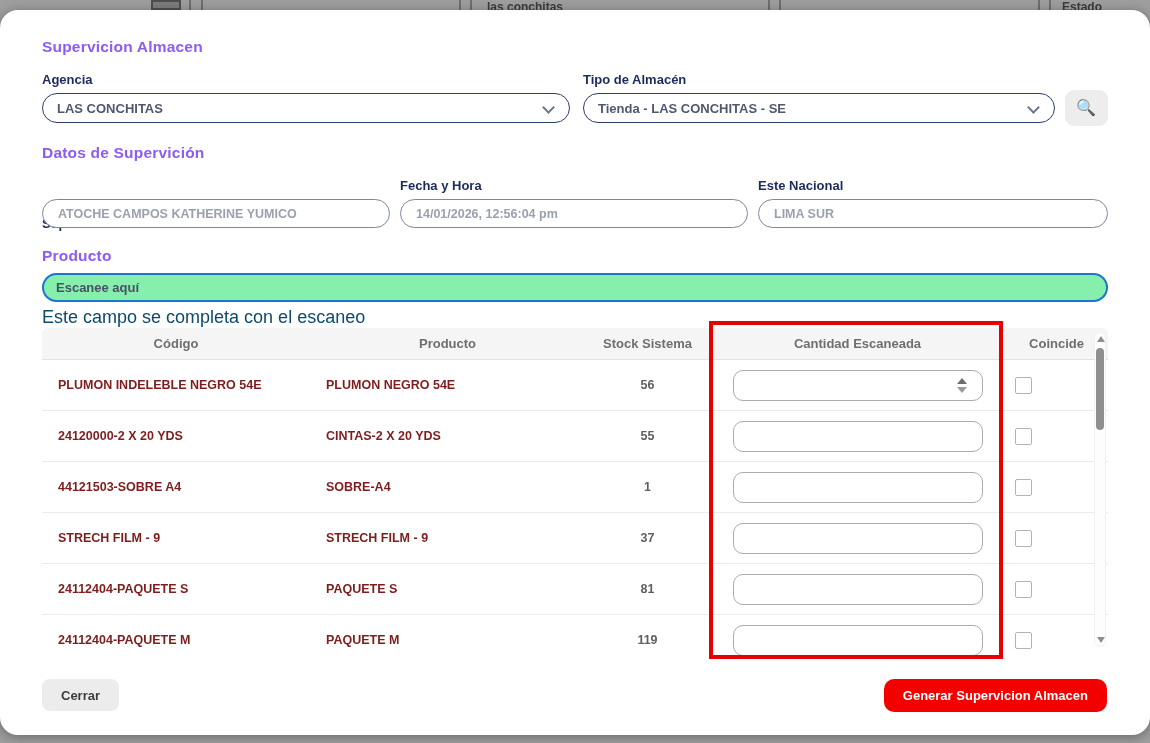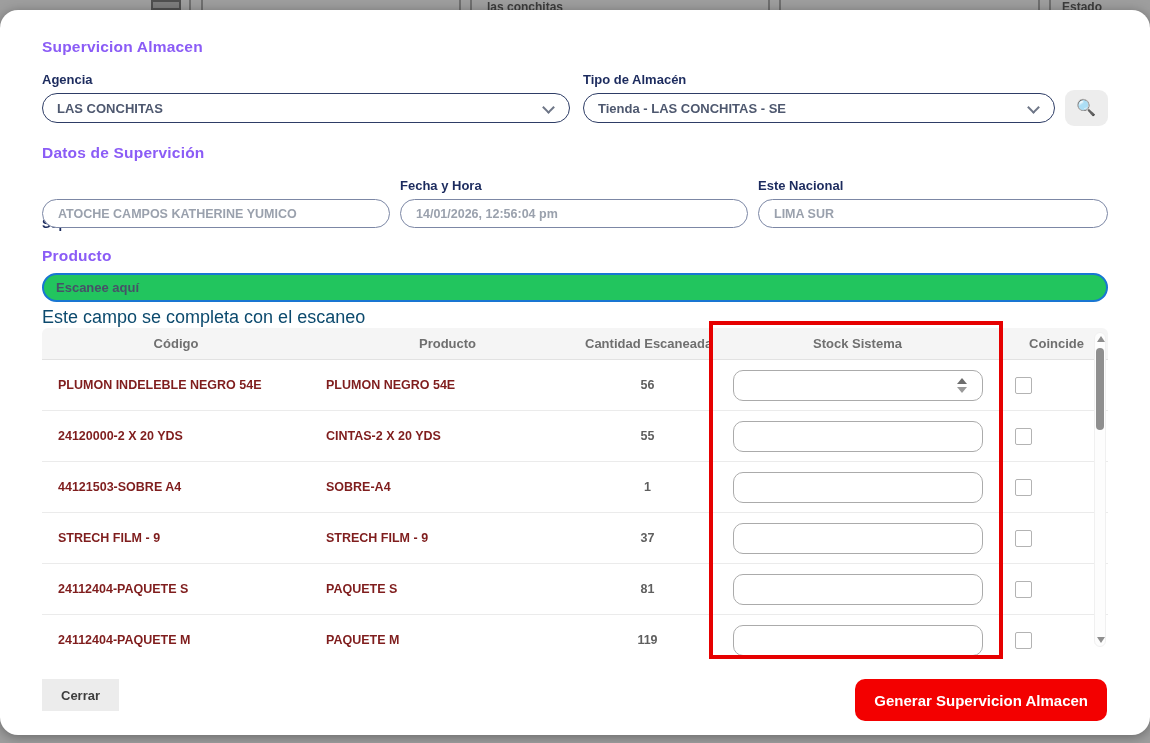--- a/index.html
+++ b/index.html
@@ -67,21 +67,21 @@
   
   .ro-input {
     position: absolute; height: 29px; border: 1.2px solid #7c87a5; border-radius: 15px;
     background: #fff; color: #9aa1ad; font-size: 12.5px; font-weight: 700;
     padding: 0 15px; font-family: "Liberation Sans", sans-serif; outline: none;
   }
 
   
   .scan-input {
     position: absolute; left: 42px; top: 263px; width: 1066px; height: 29px;
-    border: 2px solid #1976d2; border-radius: 15px; background: #22c55e;
+    border: 2px solid #1976d2; border-radius: 15px; background: #86efac;
     font-size: 13px; font-weight: 700; color: #475168; padding: 0 12px;
     font-family: "Liberation Sans", sans-serif; outline: none;
   }
   .scan-input::placeholder { color: #475168; opacity: 1; }
   .helper-text {
     position: absolute; left: 42px; top: 297px;
     font-size: 18px; color: #0c4a6e; font-weight: 400;
   }
 
   
@@ -145,27 +145,27 @@
 
   
   .annotation-rect {
     position: absolute; left: 709px; top: 311px; width: 294px; height: 338px;
     border: 4px solid #e60000; pointer-events: none; z-index: 10;
   }
 
   
   .close-btn {
     position: absolute; left: 42px; top: 669px; height: 32px; padding: 0 19px;
-    background: #ececec; color: #3d3d3d; border: none; border-radius: 0;
+    background: #ececec; color: #3d3d3d; border: none; border-radius: 8px;
     font-size: 13px; font-weight: 700; font-family: "Liberation Sans", sans-serif; cursor: pointer;
   }
   .generate-btn {
-    position: absolute; right: 43px; top: 669px; height: 42px; padding: 0 19px;
+    position: absolute; right: 43px; top: 669px; height: 33px; padding: 0 19px;
     background: #f30000; color: #ffffff; border: none; border-radius: 10px;
-    font-size: 15px; font-weight: 700; font-family: "Liberation Sans", sans-serif; cursor: pointer;
+    font-size: 13px; font-weight: 700; font-family: "Liberation Sans", sans-serif; cursor: pointer;
   }
 </style>
 </head>
 <body>
 
 <div class="backdrop-strip">
   <div class="backdrop-box" style="left:151px;"></div>
   <div class="backdrop-line" style="left:189px;"></div>
   <div class="backdrop-line" style="left:201px;"></div>
   <div class="backdrop-line" style="left:459px;"></div>
@@ -210,22 +210,22 @@
   <input class="ro-input" style="left: 758px; top: 189px; width: 350px;" readonly="" value="LIMA SUR">
 
   <div class="heading" style="top:237px;">Producto</div>
   <input class="scan-input" placeholder="Escanee aquí" style="">
   <div class="helper-text">Este campo se completa con el escaneo</div>
 
   <div class="table-wrap">
     <div class="t-grid t-header">
       <div class="th">Código</div>
       <div class="th">Producto</div>
+      <div class="th">Stock Sistema</div>
       <div class="th">Cantidad Escaneada</div>
-      <div class="th">Stock Sistema</div>
       <div class="th">Coincide</div>
     </div>
     <div>
   <div class="t-grid t-row">
     <div class="td-text">PLUMON INDELEBLE NEGRO 54E</div>
     <div class="td-text">PLUMON NEGRO 54E</div>
     <div class="td-stock">56</div>
     <div class="td-qty">
       <input class="qty-input" style="">
       <span class="spinner">

